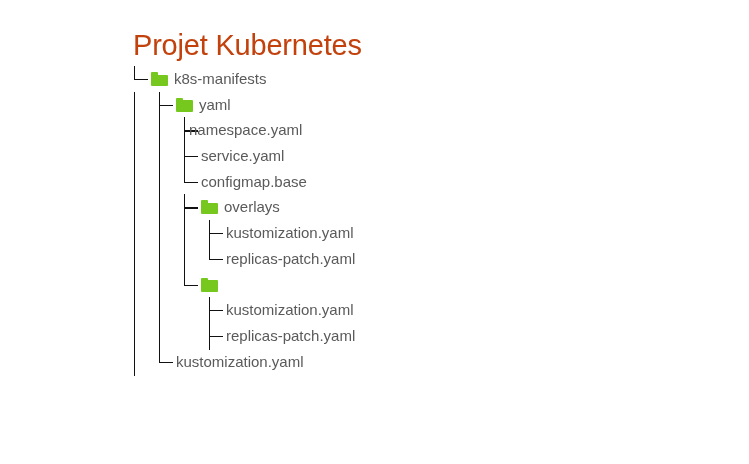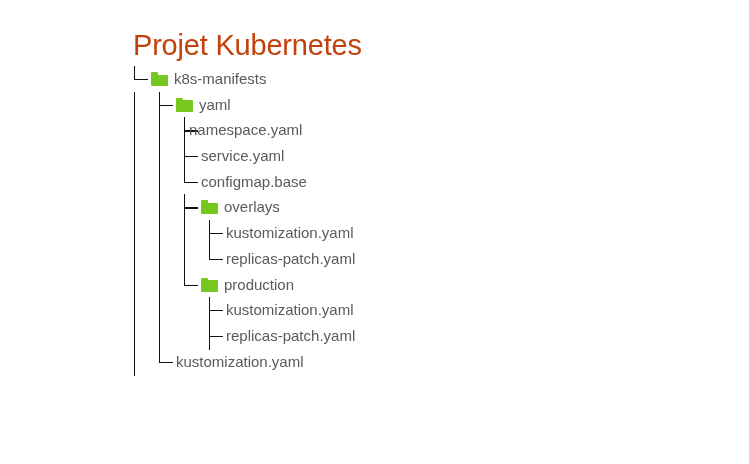--- a/index.html
+++ b/index.html
@@ -200,21 +200,20 @@
       <span class="node-label" style="left: 98px;">replicas-patch.yaml</span>
     </div>
     <div class="tree-row">
       <span class="guide v" style="left: 0px;"></span>
       <span class="guide v" style="left: 25px;"></span>
       <span class="guide elbow" style="left: 50px;"></span>
       <span class="folder-icon" style="left: 73px;">
         <span class="tab"></span>
         <span class="body"></span>
       </span>
-      <span class="node-label is-dir" style="left: 96px;">production</span>
     </div>
     <div class="tree-row">
       <span class="guide v" style="left: 0px;"></span>
       <span class="guide v" style="left: 25px;"></span>
       <span class="guide tee" style="left: 75px;"></span>
       <span class="node-label" style="left: 98px;">kustomization.yaml</span>
     </div>
     <div class="tree-row">
       <span class="guide v" style="left: 0px;"></span>
       <span class="guide v" style="left: 25px;"></span>

